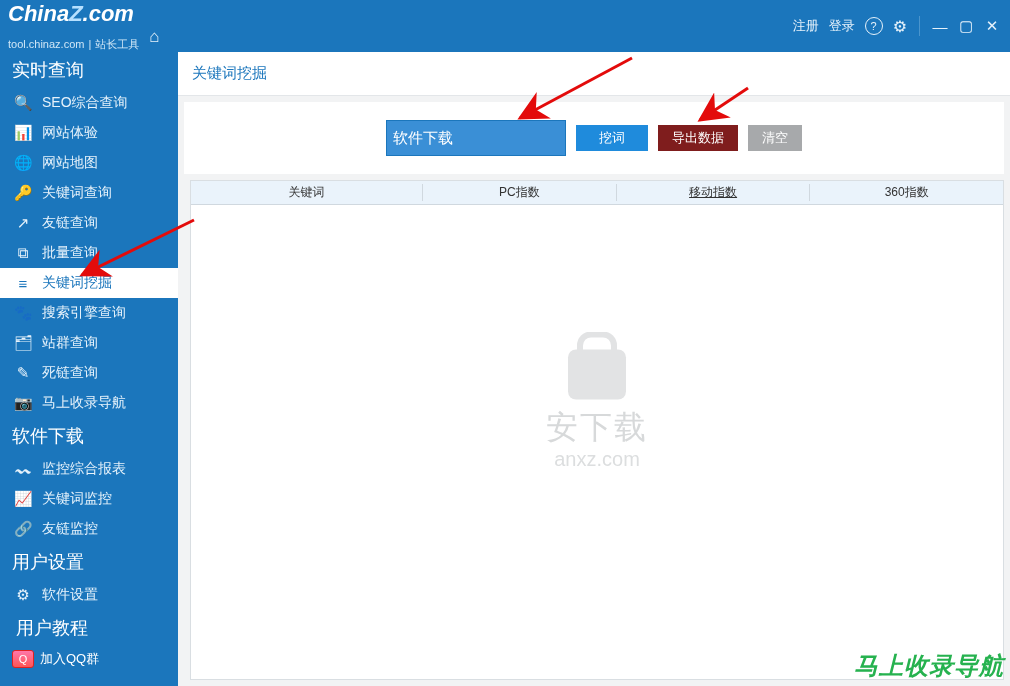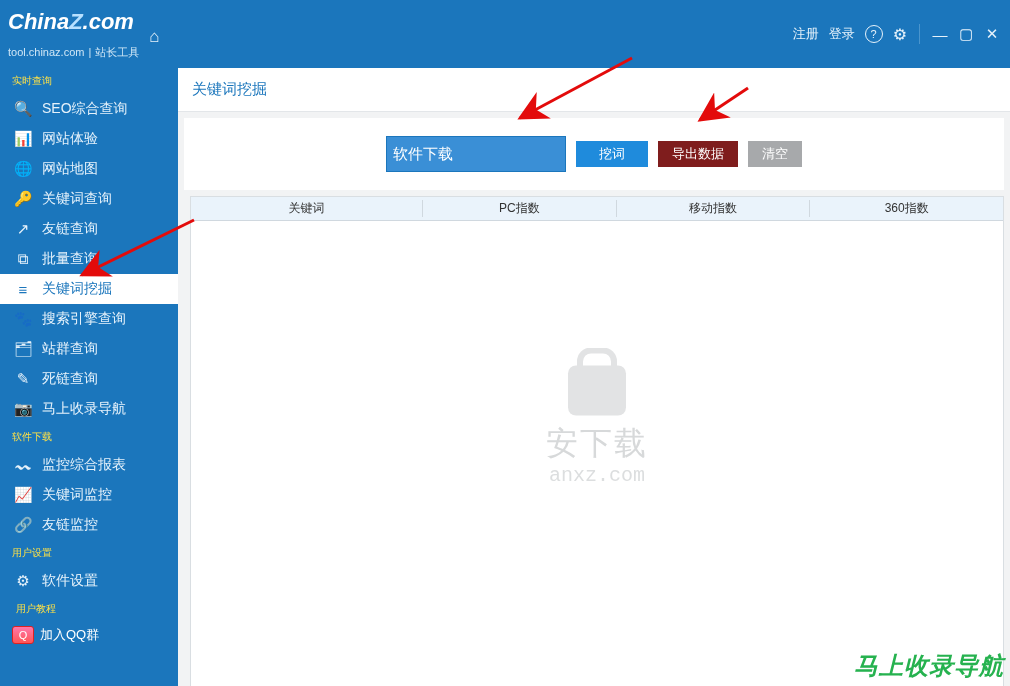--- a/index.html
+++ b/index.html
@@ -7,21 +7,21 @@
     font-family: "Microsoft YaHei", Arial, sans-serif;
     font-size: 13px;
     background: #fff;
     width: 1010px;
     height: 686px;
     overflow: hidden;
     position: relative;
   }
   .titlebar {
     background: #1b76bc;
-    height: 68px;
+    height: 52px;
     display: flex;
     align-items: center;
     padding: 0 10px 0 8px;
     color: #fff;
   }
   .logo {
     display: flex;
     flex-direction: column;
     line-height: 1.1;
   }
@@ -59,22 +59,22 @@
   }
   .sidebar {
     width: 178px;
     background: #1b76bc;
     color: #fff;
     overflow-y: auto;
     padding-bottom: 6px;
   }
   .group-title {
     padding: 6px 10px 6px 12px;
-    font-size: 10px;
-    color: #fde047;
+    font-size: 18px;
+    color: #ffffff;
   }
   .nav-item {
     display: flex;
     align-items: center;
     gap: 10px;
     padding: 6px 10px 6px 14px;
     color: #e6f2fb;
     cursor: pointer;
     font-size: 14px;
     height: 30px;
@@ -165,21 +165,21 @@
     display:flex;
     background:#eaf3fb;
     border-bottom:1px solid #d0d8df;
     height: 24px;
     align-items:center;
     font-size: 12px;
     color:#333;
   }
   .th { text-align:center; border-right:1px solid #d0d8df; }
   .th:last-child{ border-right:none; }
-  .c1{ flex:1.2; } .c2{ flex:1; } .c3{ flex:1; } .c4{ flex:1; }
+  .c1{ flex:1.2; } .c2{ flex:1; } .c3{ flex:1;text-decoration:underline; } .c4{ flex:1; }
 
   .watermark {
     position:absolute;
     left:50%; top:46%;
     transform:translate(-50%,-50%);
     text-align:center;
     color:#d9dbdc;
     pointer-events:none;
     user-select:none;
   }
@@ -194,21 +194,21 @@
     content:"";
     position:absolute;
     top:-18px; left:50%;
     transform:translateX(-50%);
     width:28px; height:26px;
     border:6px solid #e2e3e4;
     border-bottom:none;
     border-radius: 14px 14px 0 0;
   }
   .wm-cn { font-size: 32px; color:#d7d9da; letter-spacing:2px; }
-  .wm-en { font-size: 20px; color:#dcdedf; margin-top:-2px;font-family:Liberation Mono, monospace; }
+  .wm-en { font-size: 20px; color:#dcdedf; margin-top:-2px; }
   .arrow-svg { position:absolute; top:0; left:0; width:1010px; height:686px; pointer-events:none; }
 
   .footer-note {
     position:absolute;
     right:6px; bottom:4px;
     font-size: 24px;
     font-weight: bold;
     font-style: italic;
     color: #26b24f;
     letter-spacing: 1px;

